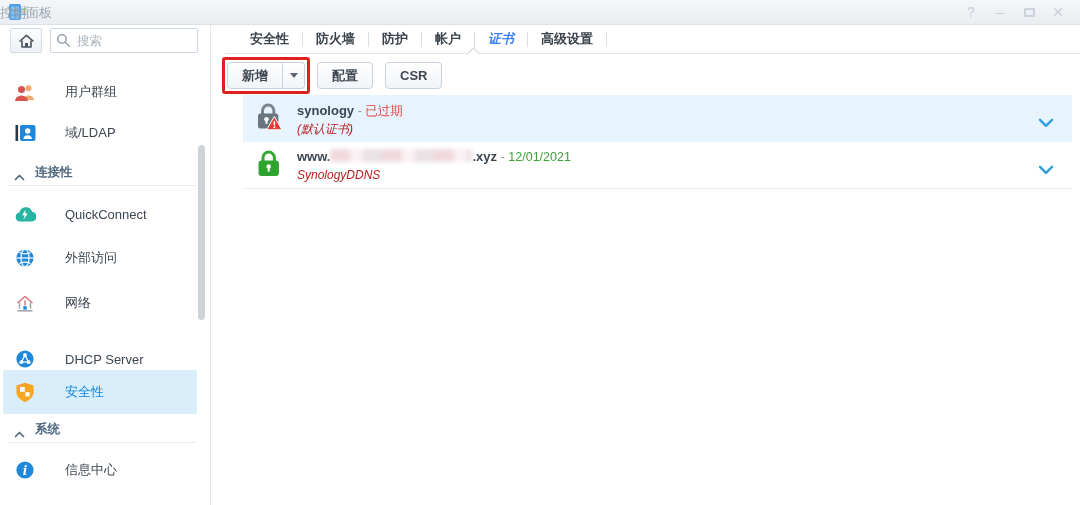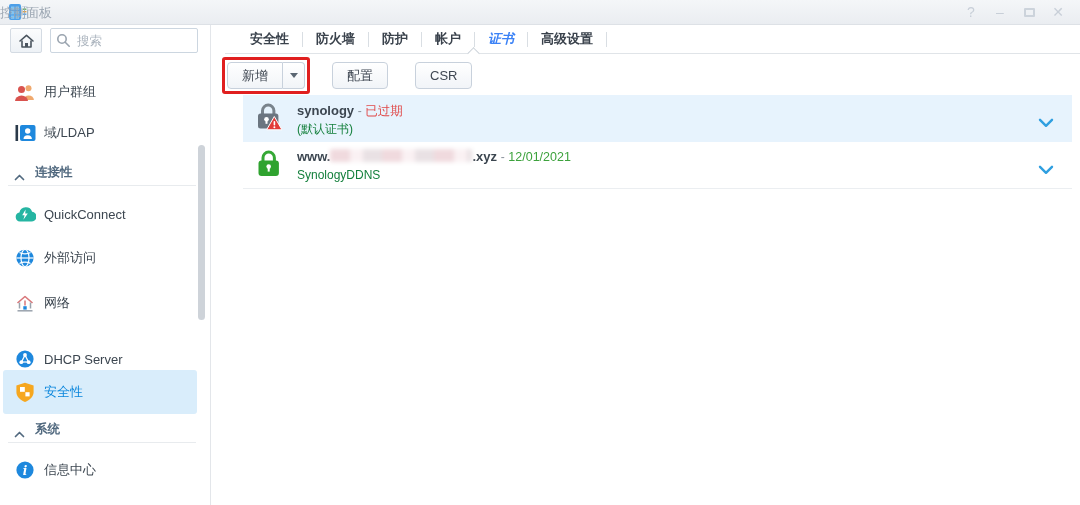--- a/index.html
+++ b/index.html
@@ -25,21 +25,21 @@
   .side-top { position:absolute; left:10px; top:3px; display:flex; gap:8px; }
   .home-btn { width:32px; height:25px; border:1px solid #d4dbe3; border-radius:2px;
     background:linear-gradient(#fbfcfd,#eef2f6); display:flex; align-items:center; justify-content:center; cursor:pointer; }
   .search-wrap { position:relative; }
   .search-input { width:148px; height:25px; border:1px solid #ccd6e0; border-radius:2px;
     padding:0 6px 0 26px; font-size:12.5px; color:#333; outline:none; }
   .search-input::placeholder { color:#aab3bd; }
   .search-glyph { position:absolute; left:6px; top:5px; }
 
   .side-nav { position:absolute; left:0; top:30px; right:0; bottom:0; }
-  .side-item { position:absolute; left:14px; display:flex; align-items:center; gap:8px;
+  .side-item { position:absolute; left:14px; display:flex; align-items:center; gap:29px;
     height:24px; cursor:pointer; }
   .side-item .lbl { font-size:13px; color:#3c4650; white-space:nowrap; }
   .side-item.active .lbl { color:#0c87dc; }
   .active-bg { position:absolute; left:3px; width:194px; height:44px; background:#d9edfb; border-radius:3px; }
   .side-section { position:absolute; left:14px; display:flex; align-items:flex-end; gap:10px;
     height:16px; cursor:pointer; }
   .side-section .lbl { font-size:12.5px; color:#51697f; font-weight:bold; }
   .side-divider { position:absolute; left:8px; width:188px; height:1px; background:#e8ebee; }
   .side-scrollthumb { position:absolute; left:198px; width:7px; border-radius:4px; background:#ced3d9; }
   .icon20 { width:22px; height:20px; display:flex; align-items:center; justify-content:center; }
@@ -48,42 +48,42 @@
   .content { position:relative; flex:1; background:#fff; }
 
   .tabbar { position:absolute; top:0; left:26px; display:flex; align-items:center; height:28px; }
   .tab { padding:0 13px; font-size:13px; font-weight:bold; color:#3a424c; cursor:pointer; line-height:28px; }
   .tab.active { color:#3b82f6;font-style:italic; }
   .tab-sep { width:1px; height:15px; background:#d9dee3; }
   .tab-underline { position:absolute; top:28px; left:14px; right:0; height:1px; background:#e0e4e8; }
   .tab-caret { position:absolute; top:24px; left:258px; width:9px; height:9px; background:#fff;
     border-left:1px solid #cbd2d9; border-top:1px solid #cbd2d9; transform:rotate(45deg); }
 
-  .toolbar { position:absolute; top:37px; left:16px; display:flex; gap:27px; align-items:flex-start; }
+  .toolbar { position:absolute; top:37px; left:16px; display:flex; gap:12px; align-items:flex-start;font-weight:bold; }
   .btn { height:27px; padding:0 14px; font-size:13px; color:#3f4752; background:linear-gradient(#ffffff,#f1f4f8);
     border:1px solid #c8d1dc; border-radius:4px; cursor:pointer; display:flex; align-items:center; }
   .split { display:flex; }
   .split .btn-main { border-radius:4px 0 0 4px; }
   .split .btn-arrow { width:22px; padding:0; justify-content:center; border-left:none; border-radius:0 4px 4px 0; }
   .caret-down { width:0; height:0; border-left:4px solid transparent; border-right:4px solid transparent;
     border-top:5px solid #5a6672; }
   .annotation-box { position:absolute; top:-5px; left:-5px; right:-5px; bottom:-5px;
     border:3px solid #e01f1f; border-radius:3px; pointer-events:none; }
 
   .cert-list { position:absolute; top:70px; left:32px; right:8px; }
   .cert-row { position:relative; height:47px; display:flex; align-items:center; padding-left:12px; cursor:pointer; }
   .cert-row.highlight { background:#e7f3fd; }
   .cert-row.plain { border-bottom:1px solid #ebeef1; }
   .cert-icon { width:26px; margin-right:16px; }
   .cert-text .line1 { font-size:13px; line-height:16px; }
   .cert-name { font-weight:bold; color:#3c4650; }
   .cert-dash { color:#8a939c; font-size:12px; }
   .status-expired { color:#e04b4b; font-size:12.5px; }
   .status-date { color:#3da23d; font-size:12.5px; }
-  .cert-text .line2 { font-size:12px; color:#15803d; line-height:15px; }
+  .cert-text .line2 { font-size:12px; color:#b91c1c; line-height:15px;font-style:italic; }
   .blur-redact { display:inline-block; width:142px; height:13px; vertical-align:-1px; border-radius:2px;
     background:repeating-linear-gradient(90deg,#f0dade 0 20px,#faf1f3 20px 33px,#e9e1e4 33px 52px);
     filter:blur(2px); }
   .row-chevron { position:absolute; right:18px; top:19px; cursor:pointer; }
 </style>
 </head>
 <body>
 
 <div class="titlebar">
   <span class="app-icon">

